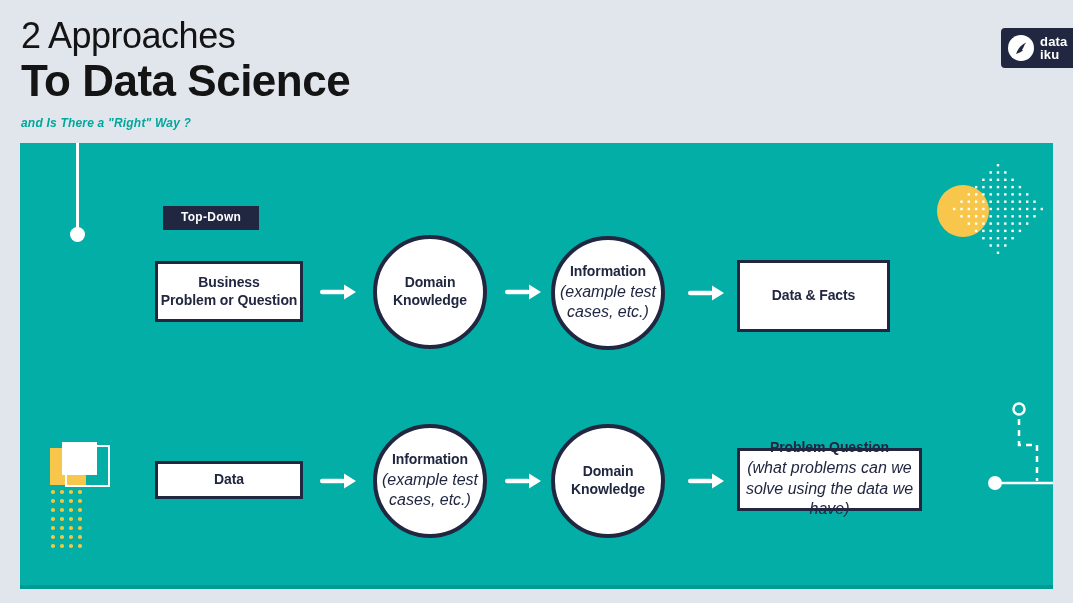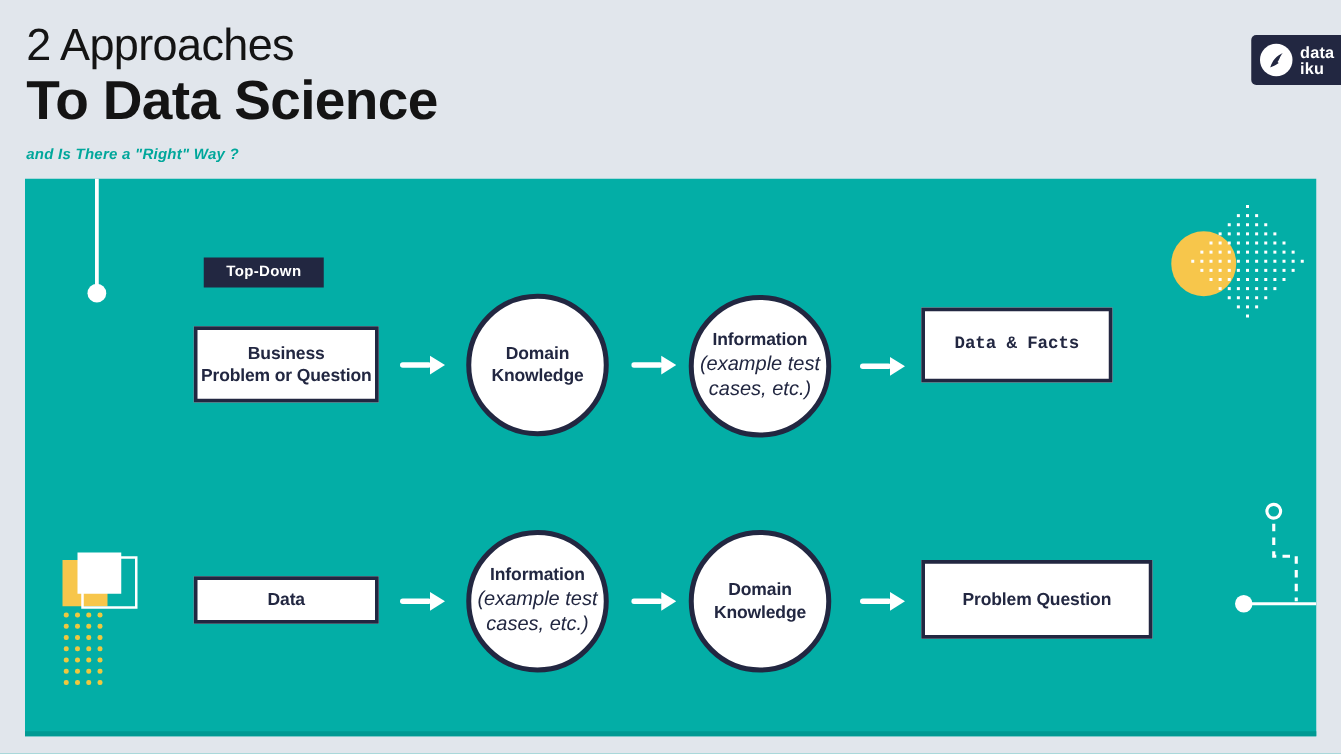--- a/index.html
+++ b/index.html
@@ -244,21 +244,21 @@
 cases, etc.)</div>
   </div>
 
   <span class="arrow" style="left:668px;top:141px;">
     <svg width="36" height="18" viewBox="0 0 36 18">
         <rect x="0" y="6.8" width="25" height="4.4" rx="2.2" fill="#fff"></rect>
         <polygon points="24,1.5 36,9 24,16.5" fill="#fff"></polygon>
       </svg>
   </span>
 
-  <div class="node node-rect" style="left:717px;top:103px;width:153px;height:60px;font-family:Liberation Mono, monospace;">
+  <div class="node node-rect" style="left:717px;top:117px;width:153px;height:72px;">
     <div class="node-title">Data &amp; Facts</div>
   </div>
 
 
   <div class="node node-rect" style="left:135px;top:318px;width:148px;height:38px;">
     <div class="node-title">Data</div>
   </div>
 
   <span class="arrow" style="left:300px;top:329px;">
     <svg width="36" height="18" viewBox="0 0 36 18">
@@ -287,15 +287,17 @@
 
   <span class="arrow" style="left:668px;top:329px;">
     <svg width="36" height="18" viewBox="0 0 36 18">
         <rect x="0" y="6.8" width="25" height="4.4" rx="2.2" fill="#fff"></rect>
         <polygon points="24,1.5 36,9 24,16.5" fill="#fff"></polygon>
       </svg>
   </span>
 
   <div class="node node-rect" style="left:717px;top:305px;width:185px;height:63px;">
     <div class="node-title">Problem Question</div>
+    <div class="node-sub">(what problems can we
+solve using the data we have)</div>
   </div>
 
 </div>
 
 </body></html>

